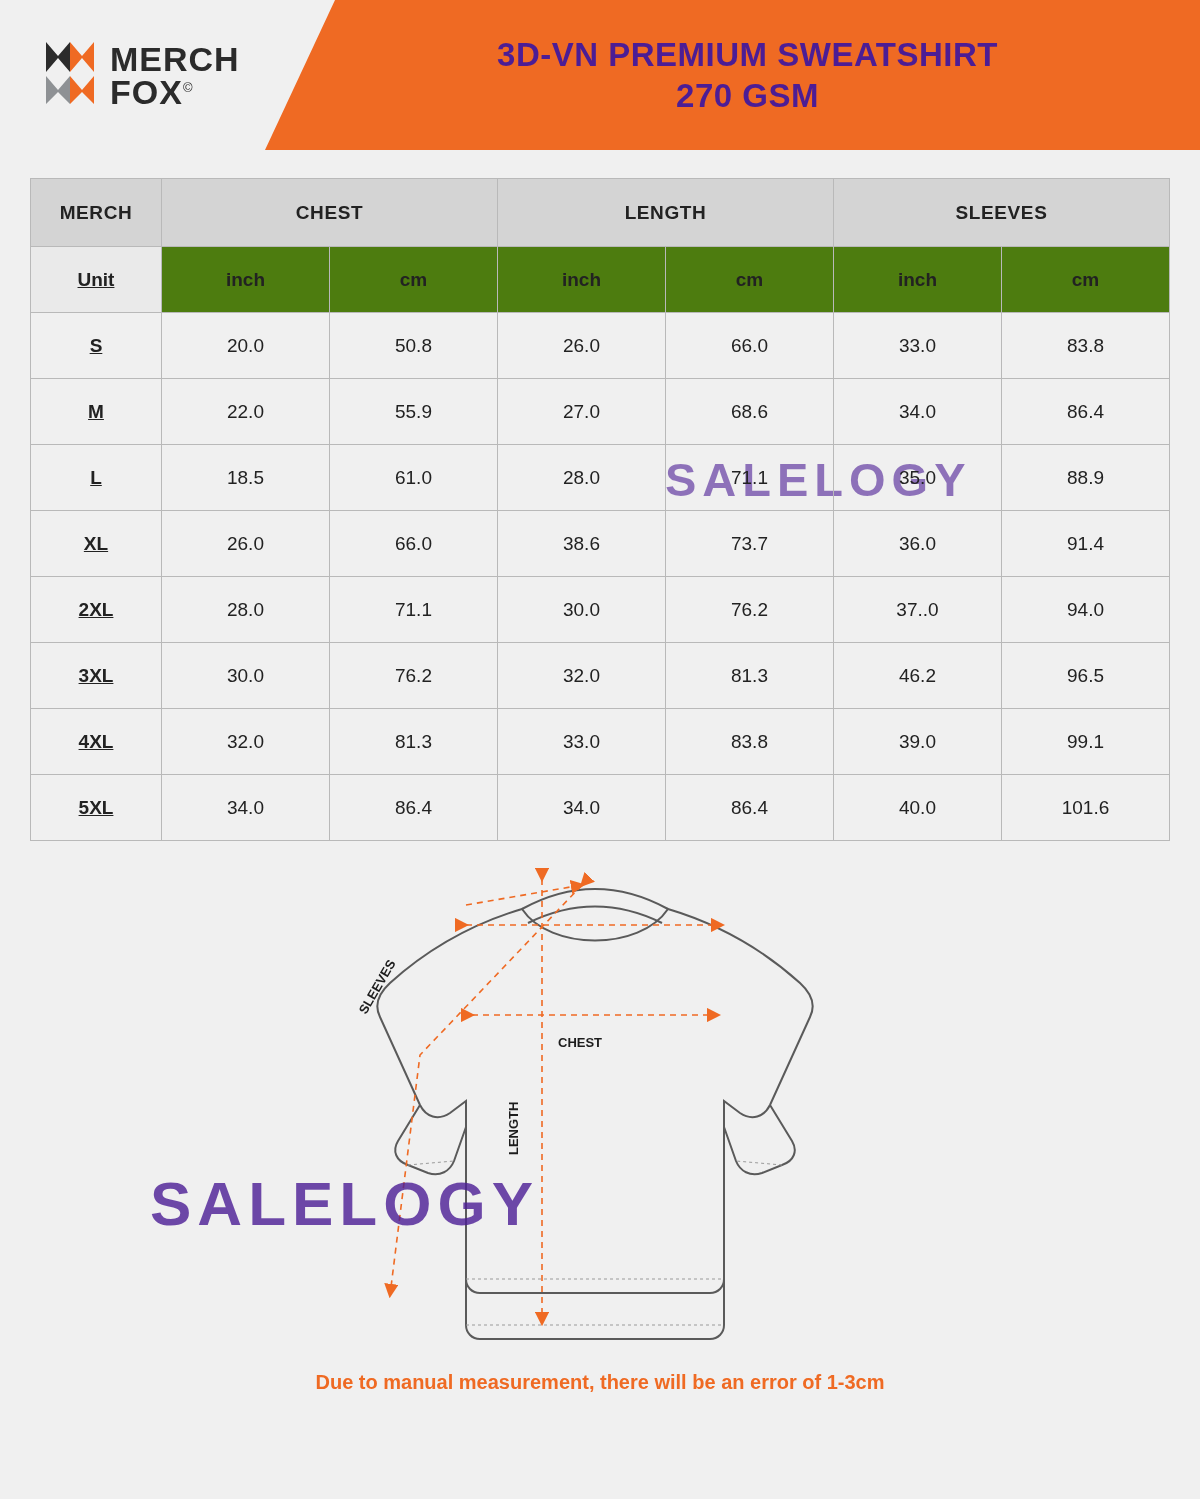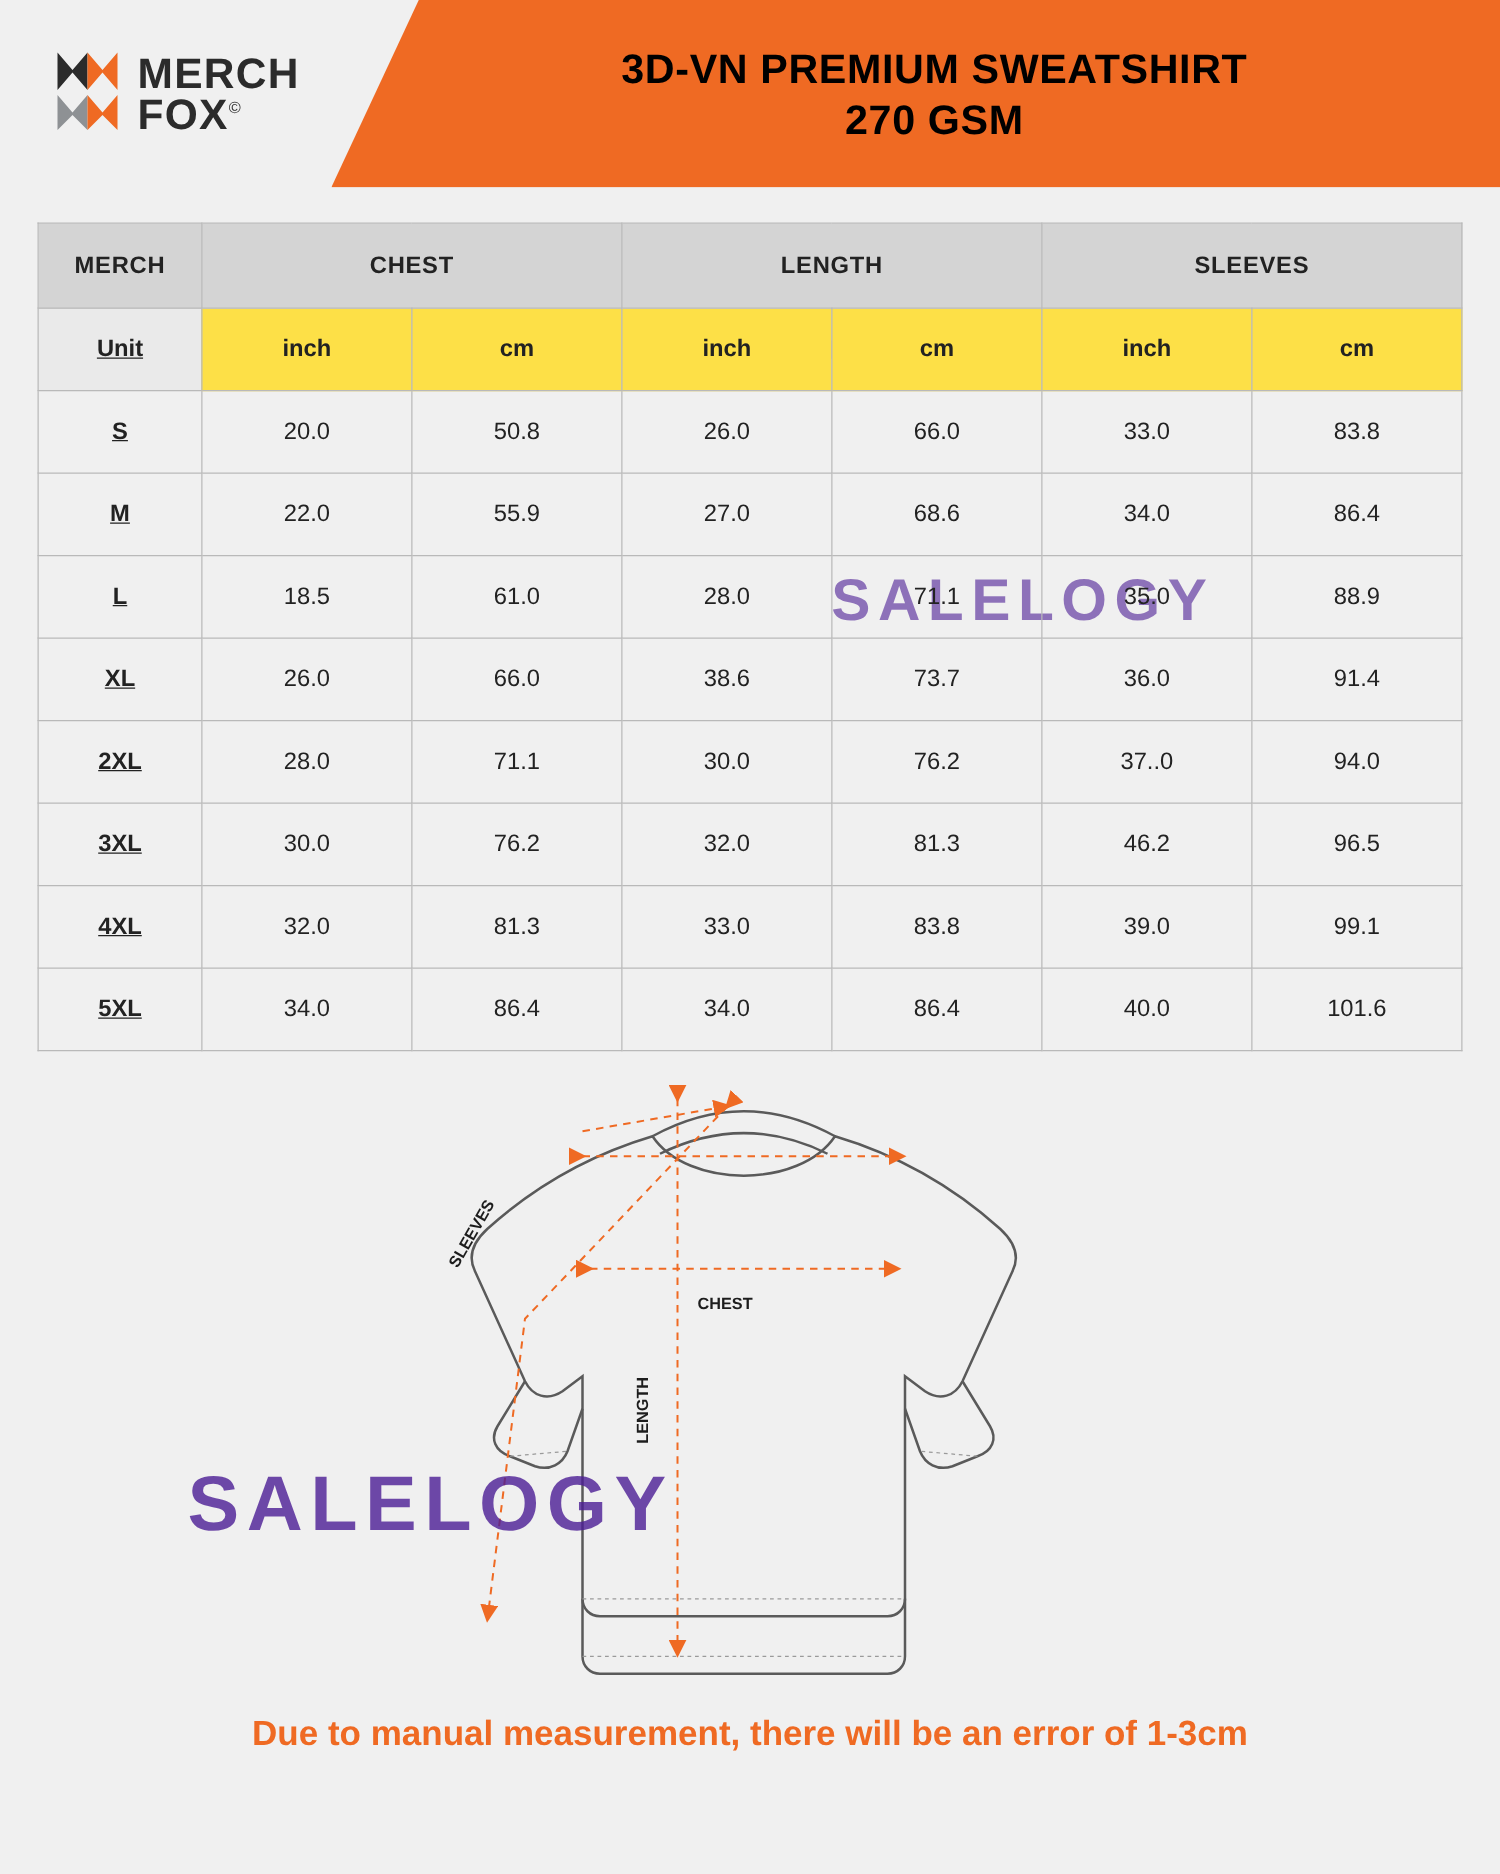--- a/index.html
+++ b/index.html
@@ -26,21 +26,21 @@
   .header-banner {
     position: absolute;
     top: 0; left: 265px; right: 0; bottom: 0;
     background: #ef6a23;
     clip-path: polygon(70px 0, 100% 0, 100% 100%, 0 100%);
     display: flex;
     align-items: center;
     justify-content: center;
   }
   .header-title {
-    color: #000000;
+    color: #4c1d95;
     font-size: 33px;
     font-weight: bold;
     line-height: 1.25;
     text-align: center;
     letter-spacing: 0.5px;
     padding-left: 30px;
   }
   .logo-wrap {
     position: absolute;
     top: 38px; left: 42px;
@@ -92,21 +92,21 @@
     background: #d4d4d4;
     font-weight: bold;
     font-size: 19px;
     height: 68px;
     letter-spacing: 0.6px;
   }
   tbody tr td { font-weight: normal; }
   tbody tr td:first-child { font-weight: bold; text-decoration: underline; }
   tr.unit-row td {
     font-weight: bold;
-    background: #fde047;
+    background: #4d7c0f;
   }
   tr.unit-row td:first-child { background: #eaeaea; }
   .col-size { width: 11.5%; }
   .col-num { width: 14.75%; }
 
   
   .wm {
     position: absolute;
     color: #4c1d95;
     font-weight: bold;
@@ -126,21 +126,21 @@
     width: 100%;
     height: 510px;
     margin-top: 14px;
   }
   .diagram svg { display: block; margin: 0 auto; }
 
   
   .footer-note {
     text-align: center;
     color: #ef6a23;
-    font-size: 28px;
+    font-size: 20px;
     font-weight: bold;
     margin-top: 6px;
   }
 </style>
 </head>
 <body>
 
 <div class="page">
 
   <div class="header">

